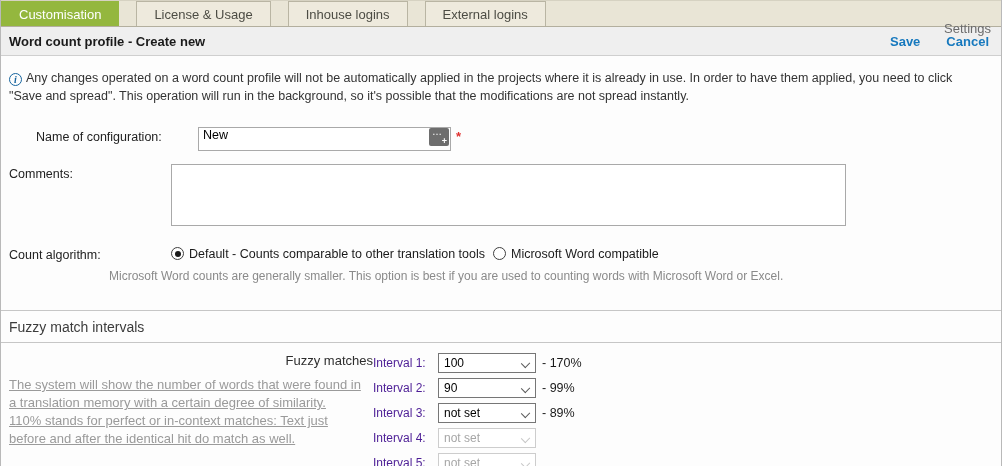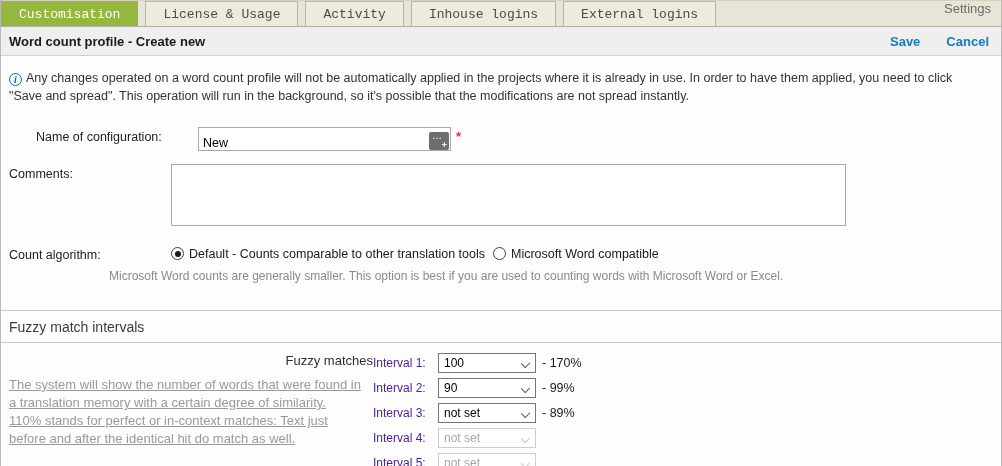--- a/index.html
+++ b/index.html
@@ -6,41 +6,41 @@
   html,body { width:1002px; height:466px; }
   body {
     font-family:"Liberation Sans", sans-serif;
     background:#fdfdfd; color:#222; overflow:hidden;
     border-left:1px solid #b9b9b9; border-right:1px solid #b9b9b9;
   }
   
   .tabbar { height:26px; background:#e9e5d6; display:flex; align-items:stretch; position:relative;
             border-top:1px solid #d6d2c2; }
   .tab { font-size:13px; line-height:25px; text-align:center; padding:0 17px;
-         background:#eeeadd; border:1px solid #b9b5a3; border-bottom:none; margin-right:7px;
-         color:#4c4c44; cursor:pointer; white-space:nowrap;font-family:Liberation Mono, monospace; }
+         background:#eeeadd; border:1px solid #b9b5a3; border-bottom:none; margin-right:17px;
+         color:#4c4c44; cursor:pointer; white-space:nowrap; }
   .tab.active { background:#94b73e; border-color:#94b73e; color:#fff; }
-  .settings { position:absolute; right:10px; top:0; font-size:13px; color:#6b6b6b; cursor:pointer; }
+  .settings { position:absolute; right:10px; top:20px; font-size:13px; color:#6b6b6b; cursor:pointer; }
   
   .headerbar { height:30px; background:#efefef; border-top:1px solid #b3af9e;
                border-bottom:1px solid #cfcfcf; display:flex; align-items:center; padding:0 12px 0 8px; }
   .page-title { font-size:13px; font-weight:bold; color:#1a1a1a; }
   .hdr-links { margin-left:auto; display:flex; gap:26px; }
   .hdr-link { font-size:13px; font-weight:bold; color:#1779be; cursor:pointer; }
   
   .infobox { padding:13px 14px 0 8px; font-size:12.5px; color:#333; line-height:18px; }
   .info-icon { display:inline-block; width:13px; height:13px; border:1px solid #16649e; border-radius:50%;
                color:#16649e; font:italic bold 10px/12px "Liberation Serif", serif; text-align:center;
                margin-right:4px; position:relative; top:1px; }
   
   .row { display:flex; padding-left:8px; }
   .row-label { width:162px; font-size:12.5px; color:#222; flex:none; padding-top:3px; }
   .name-row { margin-top:22px;padding-left:35px; }
   .name-wrap { width:253px; height:24px; border:1px solid #a9a9a9; background:#fff; display:flex;
-               align-items:flex-end; padding-left:4px; }
+               align-items:flex-start; padding-left:4px; }
   .name-wrap input { flex:1; border:none; outline:none; font:12.5px "Liberation Sans",sans-serif;
                      background:transparent; min-width:0; }
   .lang-icon { width:20px; height:18px; background:#6e6e6e; border-radius:2px; margin-right:1px;
                position:relative; flex:none; cursor:pointer; }
   .lang-icon .dots { position:absolute; top:-2px; left:3px; color:#fff; font-size:10px; letter-spacing:1px; }
   .lang-icon .plus { position:absolute; bottom:0px; right:2px; color:#fff; font-size:9px; font-weight:bold; }
   .req { color:#e0312f; font-size:13px; font-weight:bold; margin-left:5px; padding-top:2px; }
   .comments-row { margin-top:13px; }
   textarea.comments { width:675px; height:62px; border:1px solid #a9a9a9; background:#fff; resize:none;
                       font:12.5px "Liberation Sans",sans-serif; padding:3px; }
@@ -69,21 +69,20 @@
   .select.disabled { border-color:#cdcdcd; color:#a6a6a6; cursor:default; }
   .select.disabled .chev { border-color:#c6c6c6; }
   .int-suffix { font-size:12.5px; color:#1a1a1a; margin-left:6px; }
 </style>
 </head>
 <body>
 
 <div class="tabbar">
   <div class="tab active">Customisation</div>
   <div class="tab">License &amp; Usage</div>
-  <div class="tab">Activity</div>
   <div class="tab">Inhouse logins</div>
   <div class="tab">External logins</div>
   <div class="settings">Settings</div>
 </div>
 
 <div class="headerbar">
   <div class="page-title">Word count profile - Create new</div>
   <div class="hdr-links">
     <span class="hdr-link">Save</span>
     <span class="hdr-link">Cancel</span>

